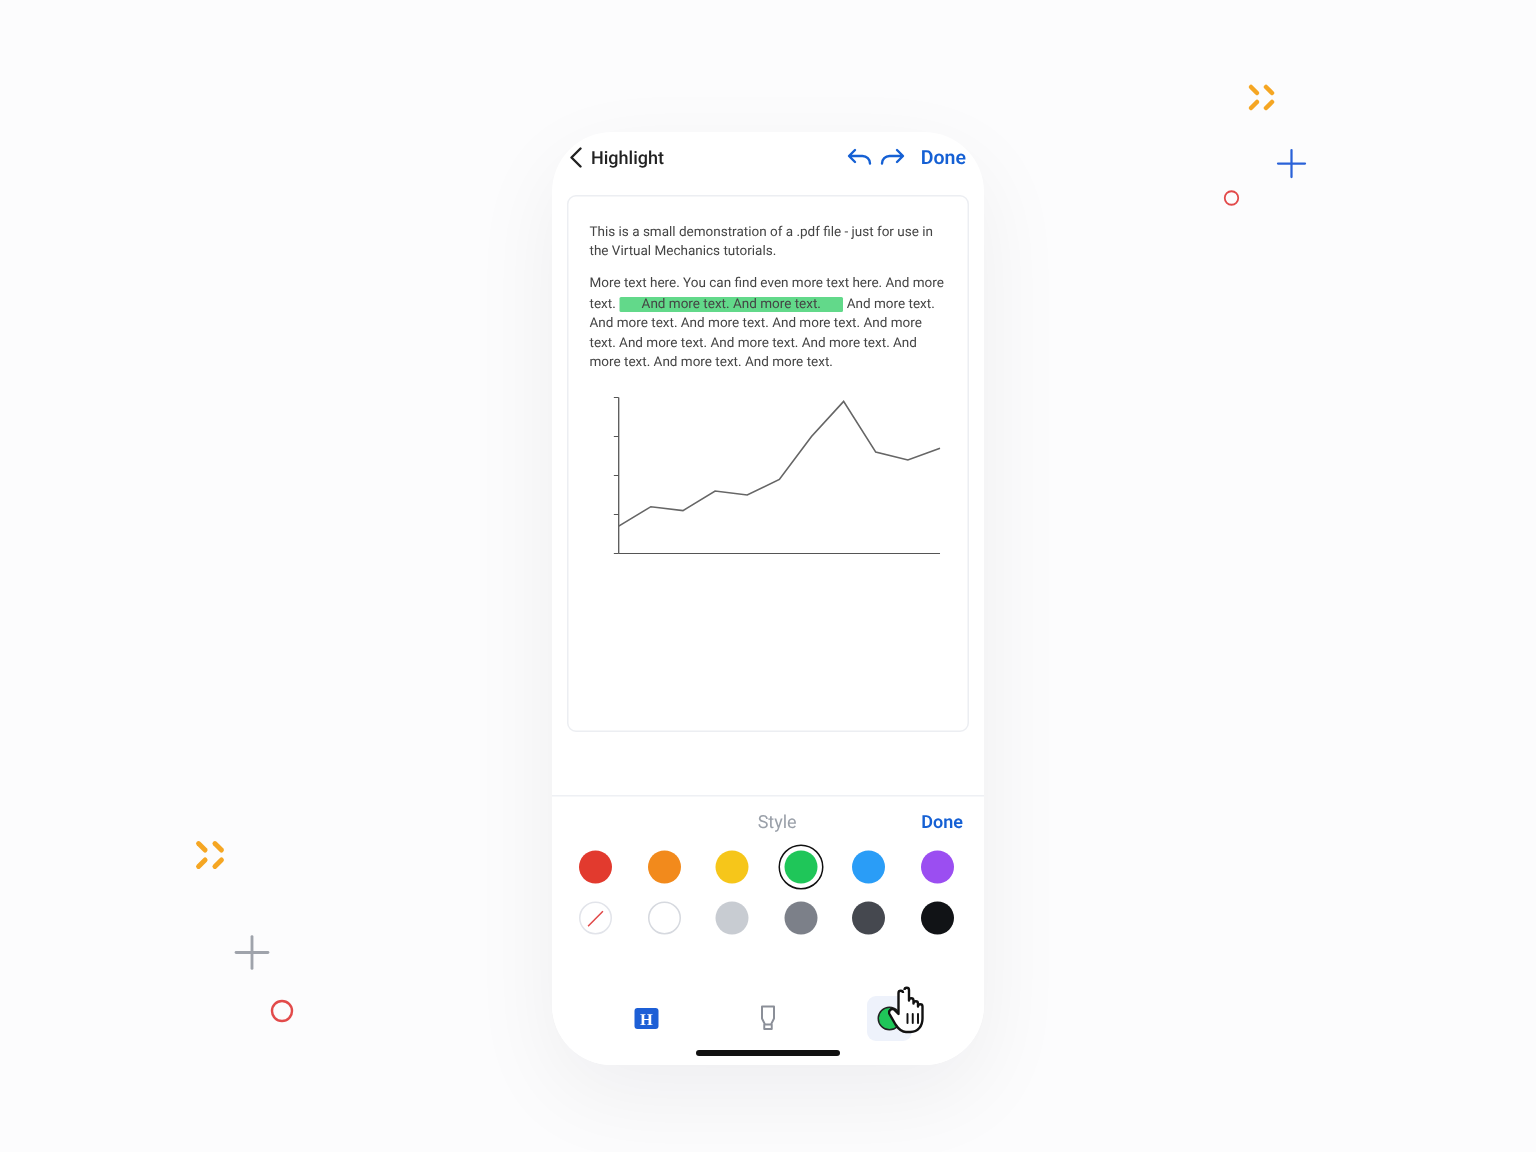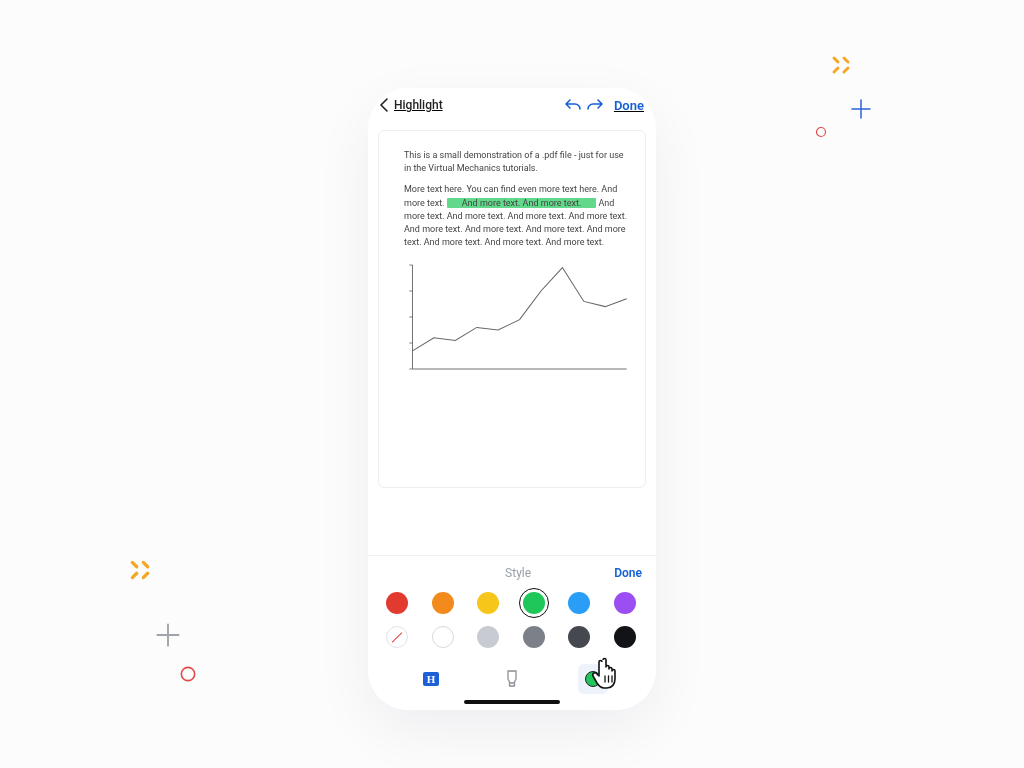--- a/index.html
+++ b/index.html
@@ -38,45 +38,44 @@
   }
   .status-right { display: flex; align-items: center; gap: 4px; }
   .status-right svg { display: block; }
 
   .nav-bar {
     height: 34px;
     display: flex;
     align-items: center;
     padding: 0 12px;
     gap: 0;
-    text-decoration: underline;
   }
   .nav-back { display: flex; align-items: center; gap: 6px; font-size: 12px; font-weight: 500; color: #222; cursor: pointer; }
   .nav-back svg { width: 8px; height: 14px; }
   .nav-spacer { flex: 1; }
   .nav-undo, .nav-redo { width: 22px; height: 22px; display:flex; align-items:center; justify-content:center; color:#1560d4; cursor:pointer; }
   .nav-done { font-size: 13px; font-weight: 600; color: #1560d4; margin-left: 8px; cursor:pointer; }
 
   .doc-area {
     margin: 8px 10px 0 10px;
     border: 1px solid #eceef2;
     border-radius: 6px;
     background: #fff;
     padding: 18px 14px 14px 14px;
     height: 358px;
   }
   .doc-title { font-size: 14px; font-weight: 700; color: #111; margin-bottom: 10px; }
-  .doc-p { font-size: 9px; line-height: 1.45; color: #444; margin-bottom: 8px; margin-left: 11px; }
+  .doc-p { font-size: 9px; line-height: 1.45; color: #444; margin-bottom: 8px; }
   .hl { background: #62d98a; padding: 0 15px; border-radius: 1px; }
 
   .chart-box { margin-top: 10px; height: 122px; position: relative; }
 
   .style-panel {
     position: absolute;
-    left: 0; right: 0; bottom: 46px;
+    left: 0; right: 0; bottom: 71px;
     background: #fff;
     border-top: 1px solid #eef0f4;
   }
   .style-header {
     height: 34px;
     display: flex;
     align-items: center;
     justify-content: space-between;
     padding: 0 14px;
   }

